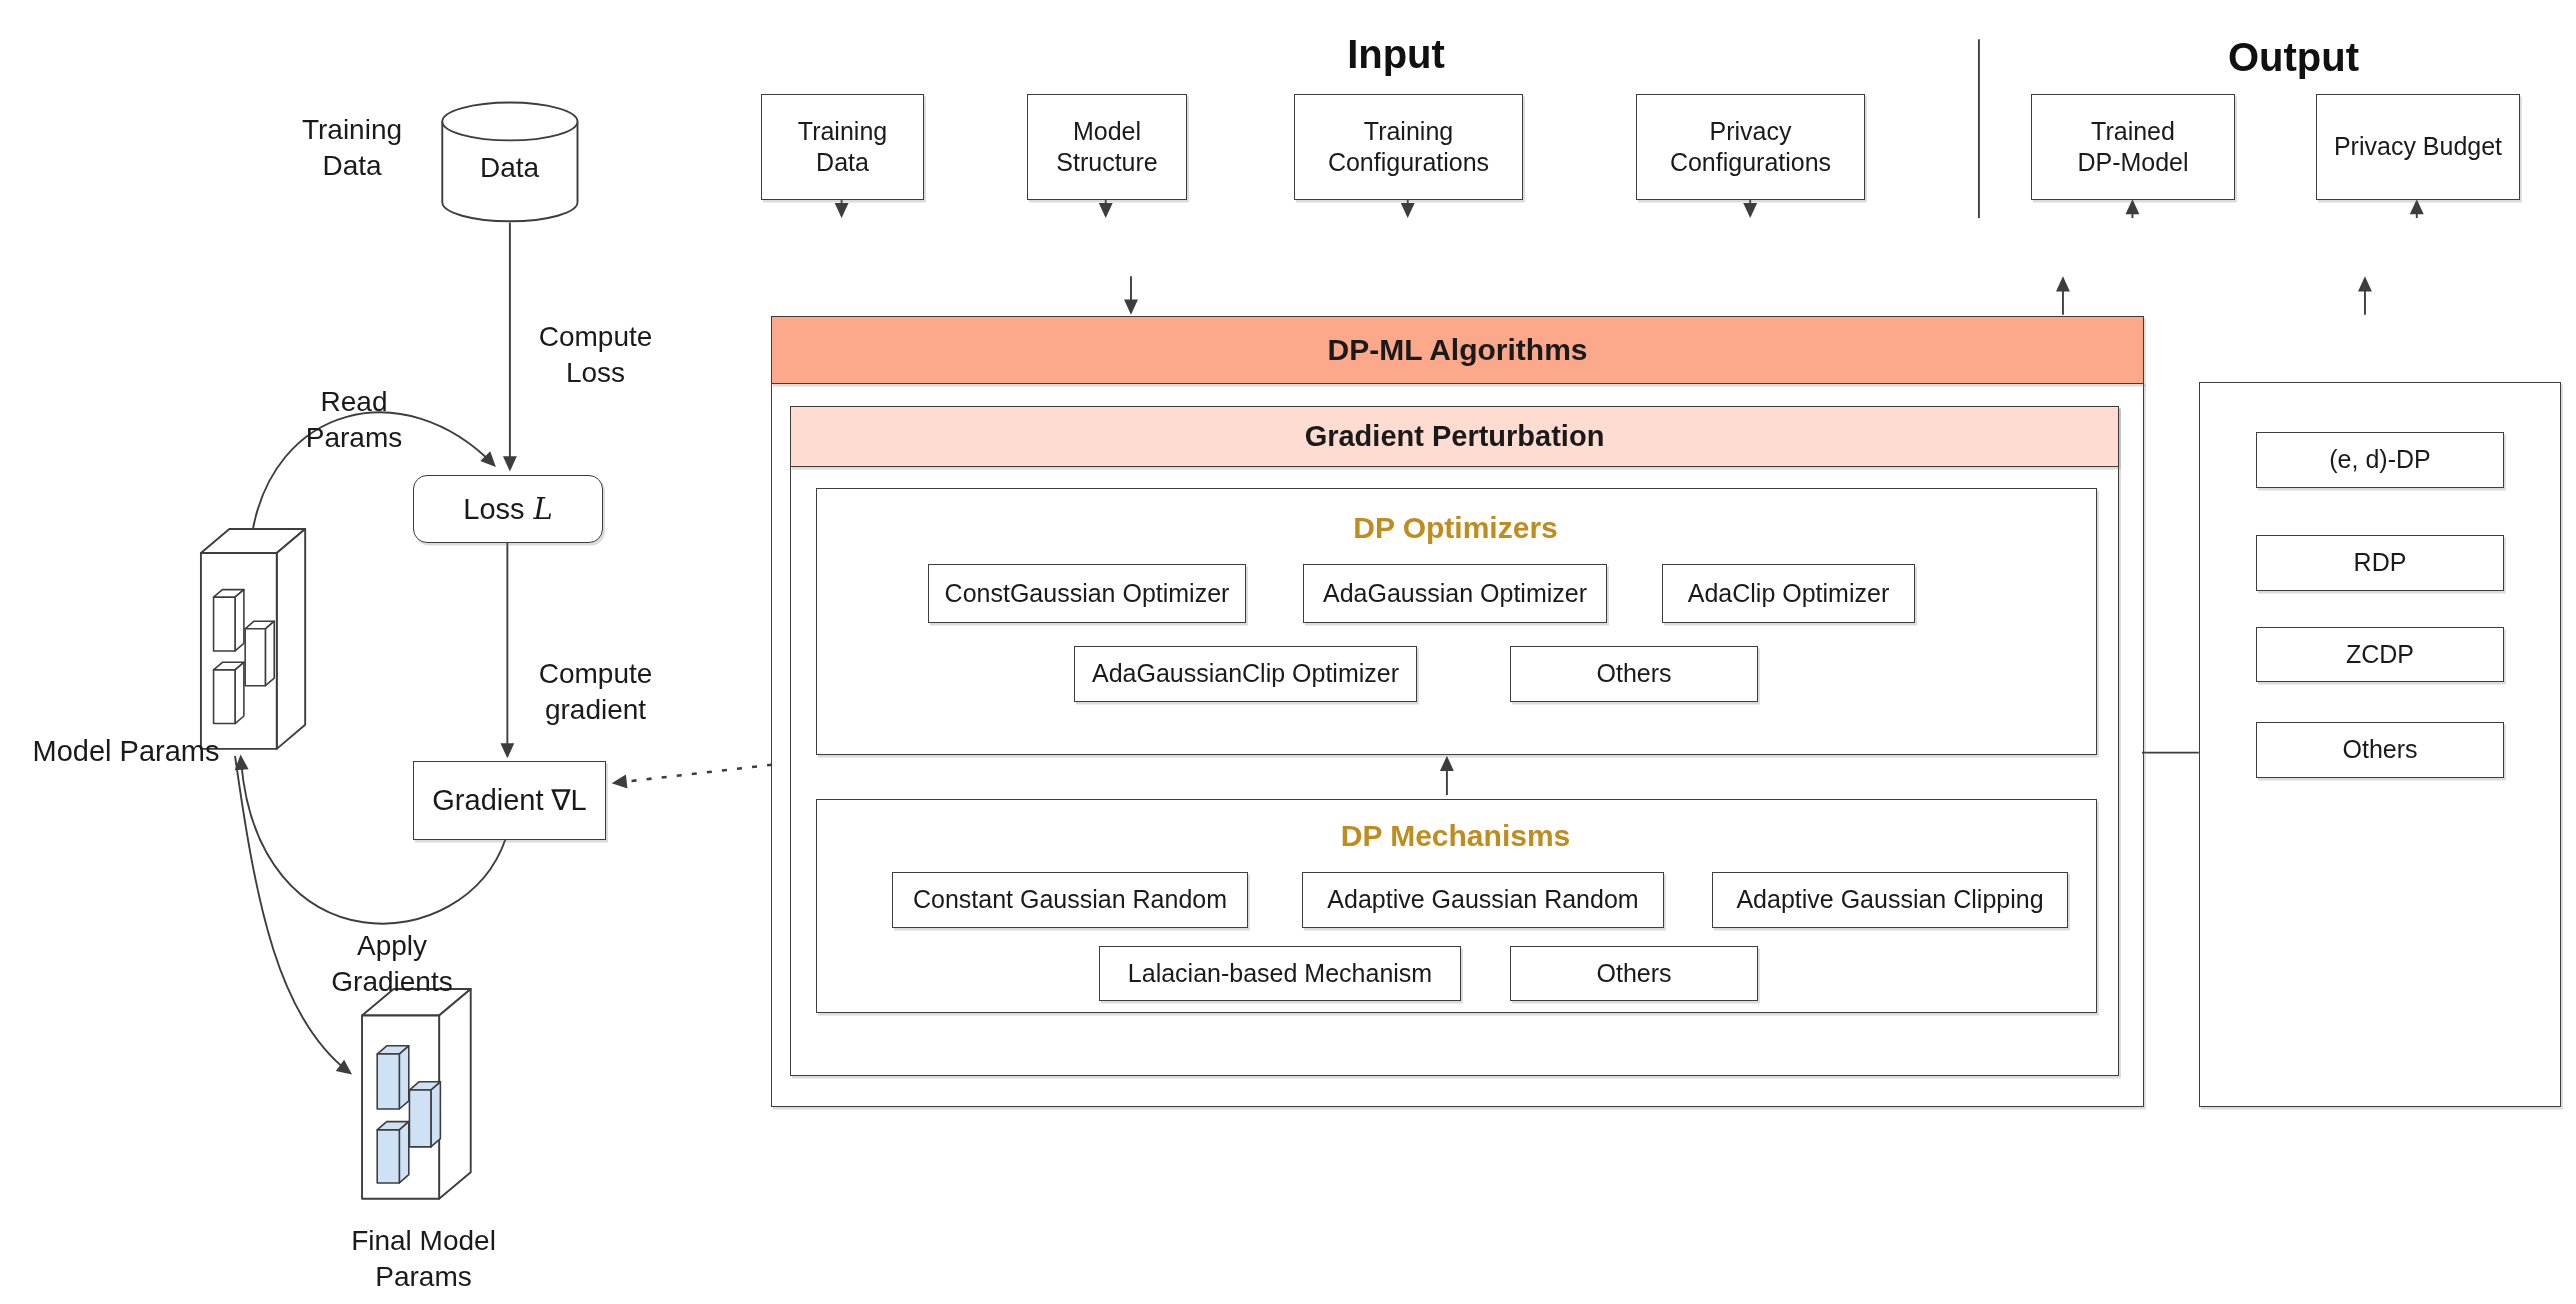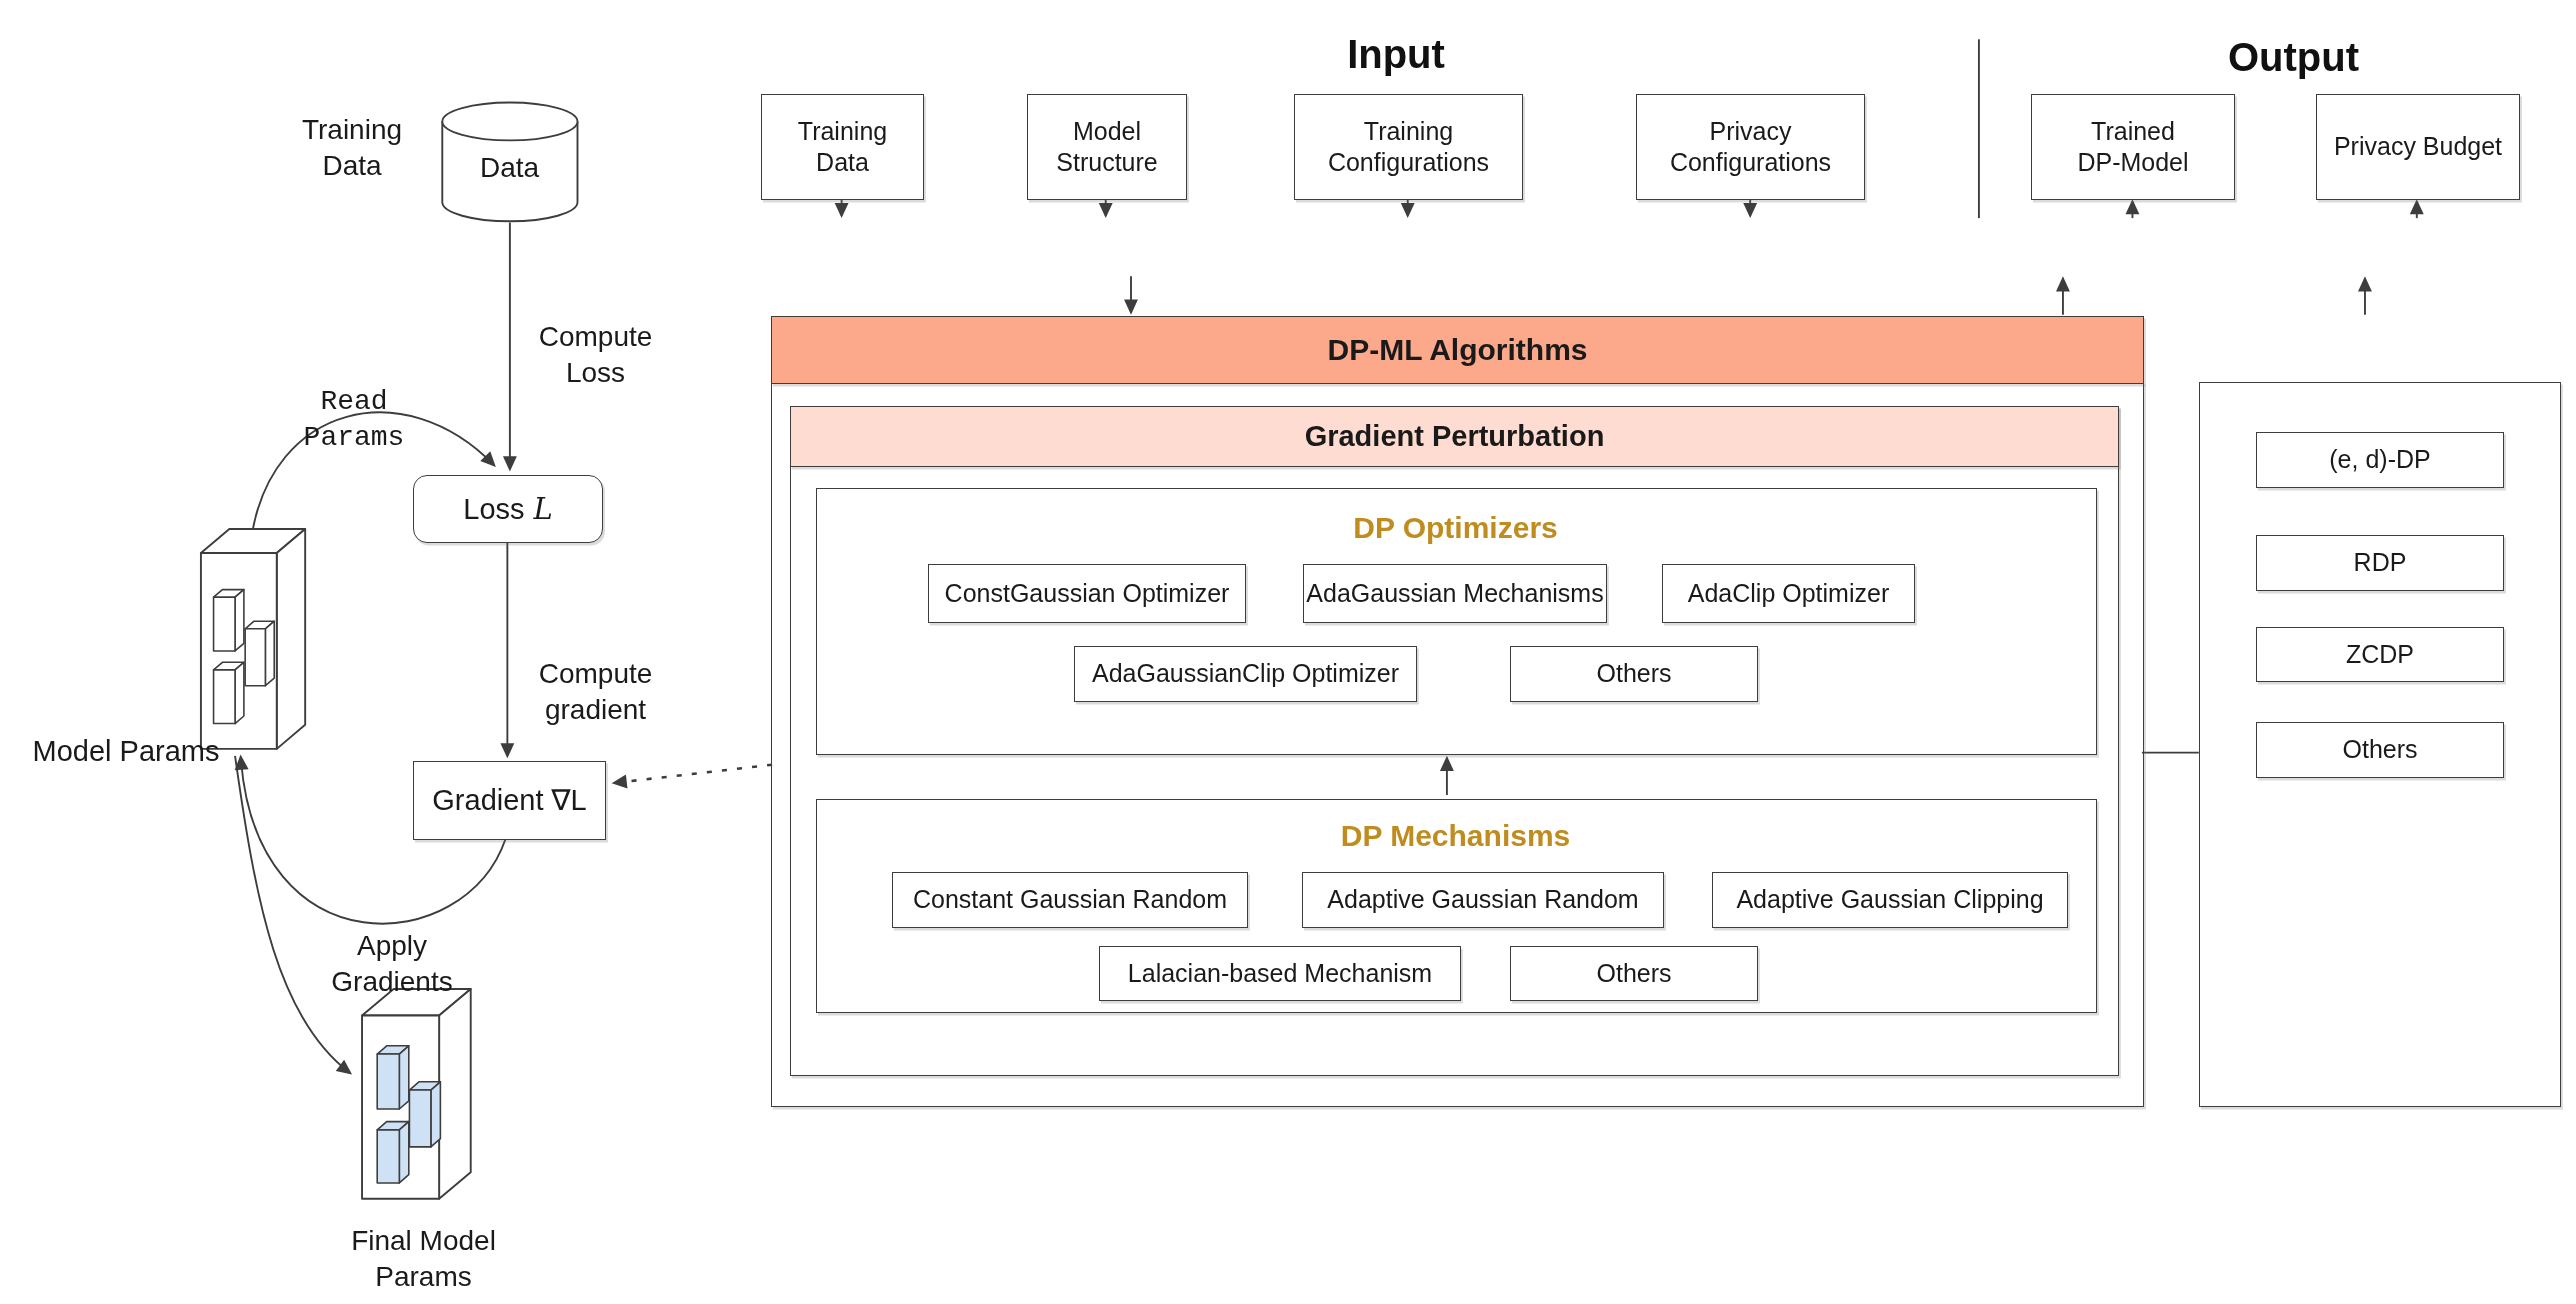--- a/index.html
+++ b/index.html
@@ -132,21 +132,21 @@
   <div class="container" style="left:771px;top:382px;width:1371px;height:723px;"></div>
 
   <div class="container" style="left:790px;top:406px;width:1327px;height:668px;"></div>
   <div class="header-bar gp-header" style="left:790px;top:406px;width:1327px;height:59px;">
     <span>Gradient Perturbation</span>
   </div>
 
   <div class="container" style="left:816px;top:488px;width:1279px;height:265px;"></div>
   <div class="gold-title" style="left:816px;top:511px;width:1279px;">DP Optimizers</div>
   <div class="cell" style="left:928px;top:564px;width:316px;height:57px;">ConstGaussian Optimizer</div>
-  <div class="cell" style="left:1303px;top:564px;width:302px;height:57px;">AdaGaussian Mechanisms</div>
+  <div class="cell" style="left:1303px;top:564px;width:302px;height:57px;">AdaGaussian Optimizer</div>
   <div class="cell" style="left:1662px;top:564px;width:251px;height:57px;">AdaClip Optimizer</div>
   <div class="cell" style="left:1074px;top:646px;width:341px;height:54px;">AdaGaussianClip Optimizer</div>
   <div class="cell" style="left:1510px;top:646px;width:246px;height:54px;">Others</div>
 
   <div class="container" style="left:816px;top:799px;width:1279px;height:212px;"></div>
   <div class="gold-title" style="left:816px;top:819px;width:1279px;">DP Mechanisms</div>
   <div class="cell" style="left:892px;top:872px;width:354px;height:54px;">Constant Gaussian Random</div>
   <div class="cell" style="left:1302px;top:872px;width:360px;height:54px;">Adaptive Gaussian Random</div>
   <div class="cell" style="left:1712px;top:872px;width:354px;height:54px;">Adaptive Gaussian Clipping</div>
   <div class="cell" style="left:1099px;top:946px;width:360px;height:53px;">Lalacian-based Mechanism</div>
@@ -156,21 +156,21 @@
   <div class="cell" style="left:2256px;top:432px;width:246px;height:54px;">(e, d)-DP</div>
   <div class="cell" style="left:2256px;top:535px;width:246px;height:54px;">RDP</div>
   <div class="cell" style="left:2256px;top:627px;width:246px;height:53px;">ZCDP</div>
   <div class="cell" style="left:2256px;top:722px;width:246px;height:54px;">Others</div>
 
   <div class="label" style="left:276px;top:112px;width:152px;">Training
 Data</div>
   <div class="label" style="left:442px;top:150px;width:135px;">Data</div>
   <div class="label" style="left:534px;top:319px;width:123px;">Compute
 Loss</div>
-  <div class="label" style="left:272px;top:384px;width:164px;font-family:Liberation Mono, monospace;">Read Params</div>
+  <div class="label" style="left:272px;top:384px;width:164px;">Read Params</div>
 
   <div class="cell rounded" style="left:413px;top:475px;width:188px;height:66px;font-size:29px;">
     <span>Loss</span>
     <span class="sym-italic">L</span>
   </div>
 
   <div class="label" style="left:534px;top:656px;width:123px;">Compute
 gradient</div>
 
   <div class="cell" style="left:413px;top:761px;width:191px;height:77px;font-size:29px;">

